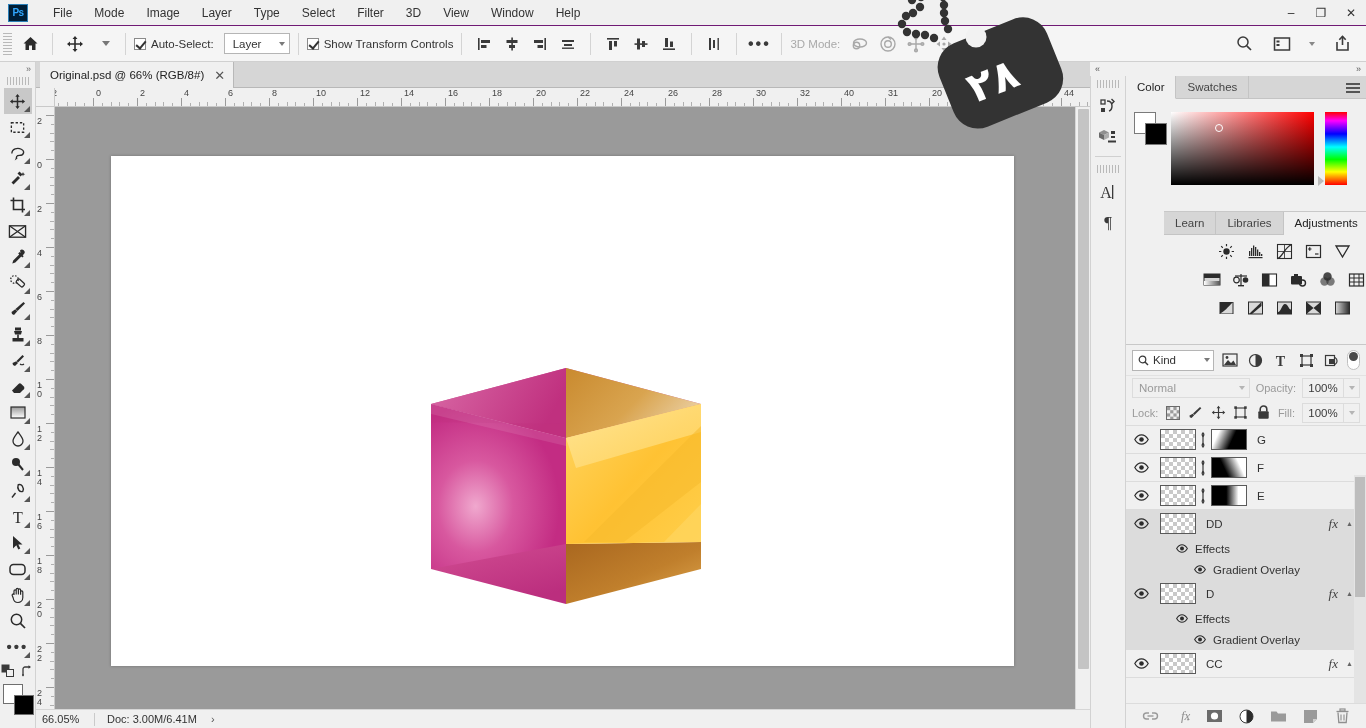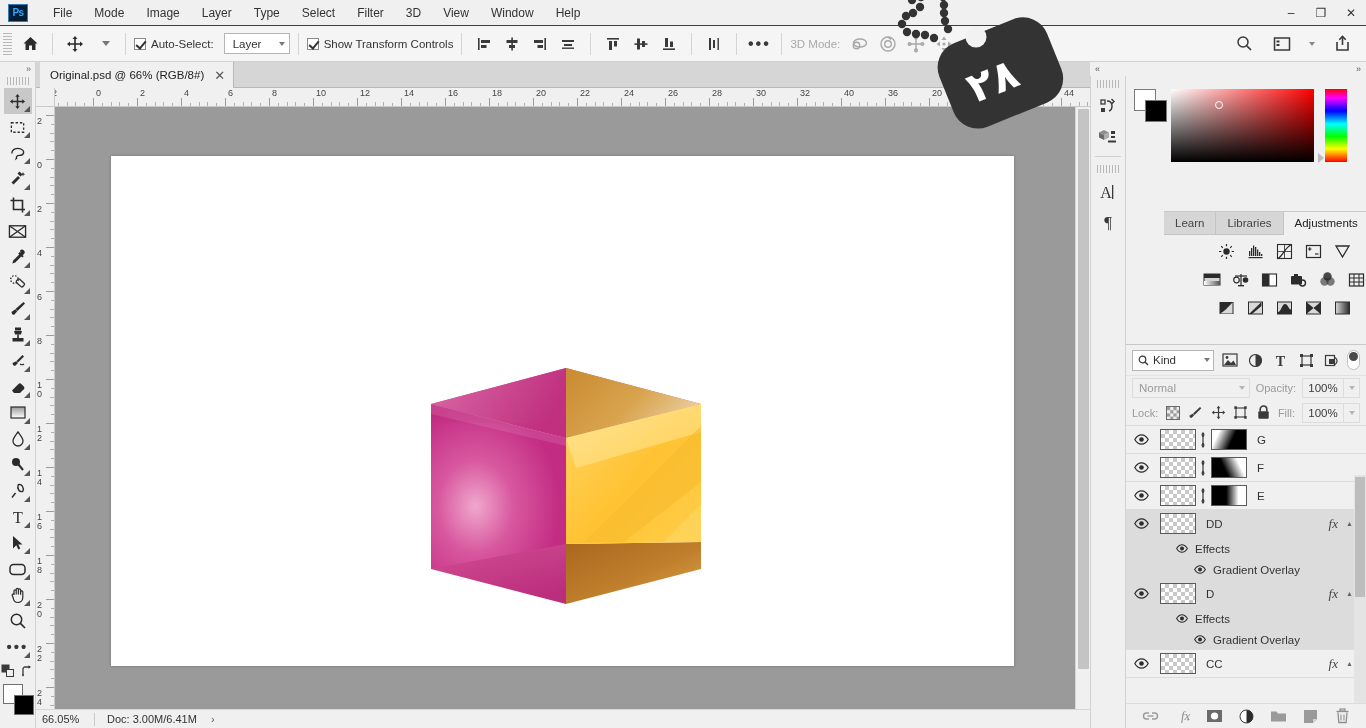--- a/index.html
+++ b/index.html
@@ -766,21 +766,21 @@
       <div class="rh-tick" style="left: 759.6px; height: 4px; background: rgb(176, 176, 176);"></div>
       <div class="rh-tick" style="left: 768.4px; height: 4px; background: rgb(176, 176, 176);"></div>
       <div class="rh-tick" style="left: 777.2px; height: 3px; background: rgb(176, 176, 176);"></div>
       <div class="rh-tick" style="left: 786px; height: 8px;"></div>
       <div class="rh-lbl" style="left: 789px;">40</div>
       <div class="rh-tick" style="left: 794.8px; height: 3px; background: rgb(176, 176, 176);"></div>
       <div class="rh-tick" style="left: 803.6px; height: 4px; background: rgb(176, 176, 176);"></div>
       <div class="rh-tick" style="left: 812.4px; height: 4px; background: rgb(176, 176, 176);"></div>
       <div class="rh-tick" style="left: 821.2px; height: 3px; background: rgb(176, 176, 176);"></div>
       <div class="rh-tick" style="left: 830px; height: 8px;"></div>
-      <div class="rh-lbl" style="left: 833px;">36</div>
+      <div class="rh-lbl" style="left: 833px;">31</div>
       <div class="rh-tick" style="left: 838.8px; height: 3px; background: rgb(176, 176, 176);"></div>
       <div class="rh-tick" style="left: 847.6px; height: 4px; background: rgb(176, 176, 176);"></div>
       <div class="rh-tick" style="left: 856.4px; height: 4px; background: rgb(176, 176, 176);"></div>
       <div class="rh-tick" style="left: 865.2px; height: 3px; background: rgb(176, 176, 176);"></div>
       <div class="rh-tick" style="left: 874px; height: 8px;"></div>
       <div class="rh-lbl" style="left: 877px;">20</div>
       <div class="rh-tick" style="left: 882.8px; height: 3px; background: rgb(176, 176, 176);"></div>
       <div class="rh-tick" style="left: 891.6px; height: 4px; background: rgb(176, 176, 176);"></div>
       <div class="rh-tick" style="left: 900.4px; height: 4px; background: rgb(176, 176, 176);"></div>
       <div class="rh-tick" style="left: 909.2px; height: 3px; background: rgb(176, 176, 176);"></div>
@@ -1001,20 +1001,31 @@
         </svg>
     </div>
   </div>
 
   <div class="dock-head">
     <span>«</span>
     <span>»</span>
   </div>
 
   <div class="panel" style="top:76px;height:134px;">
+    <div class="panel-tabs">
+      <div class="ptab active">
+          <span>Color</span>
+        </div>
+      <div class="ptab">
+          <span>Swatches</span>
+        </div>
+      <div class="pmenu">
+          <div class="hamburger"></div>
+        </div>
+    </div>
     <div class="color-body">
       <div class="cp-swatches">
         <div class="cp-fg"></div>
         <div class="cp-bg"></div>
       </div>
       <div class="cp-field">
         <div class="cp-marker"></div>
       </div>
       <div class="cp-stripmark"></div>
       <div class="cp-strip"></div>

